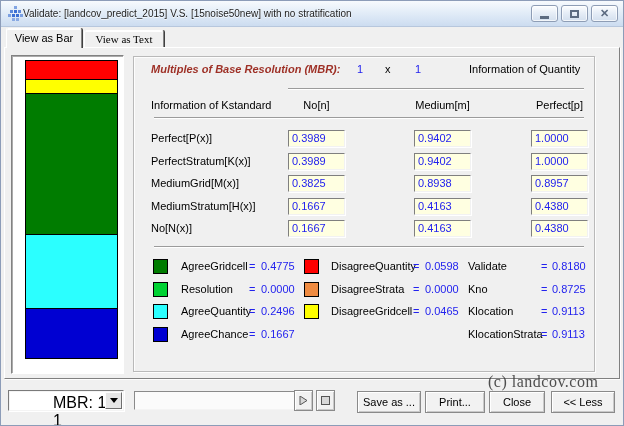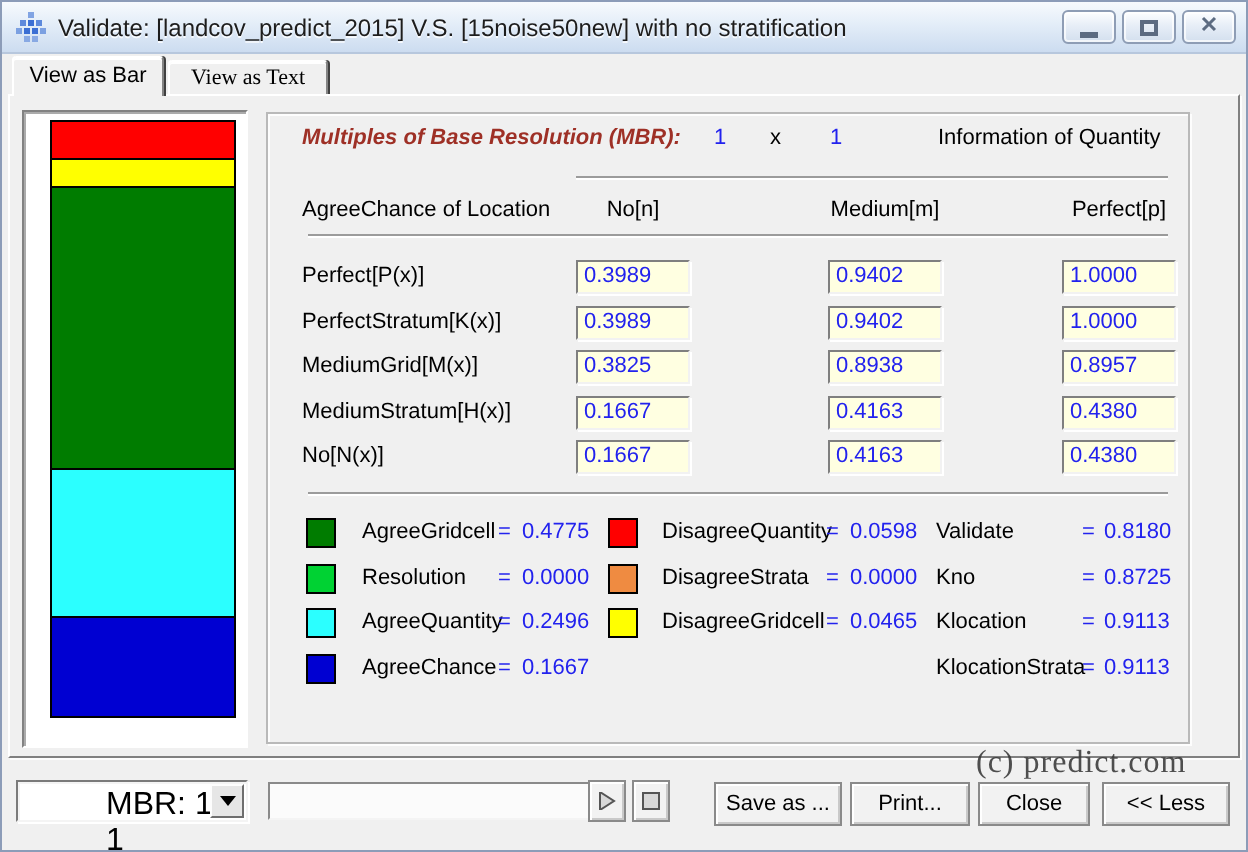--- a/index.html
+++ b/index.html
@@ -9,21 +9,21 @@
     font-family:"Liberation Sans",sans-serif;font-size:11px;color:#000;
     border:1px solid #8C9CB8;overflow:hidden;
   }
   
   .titlebar{
     position:absolute;left:0;top:0;width:100%;height:26px;
     background:linear-gradient(#F7FAFD,#E3EDF8 45%,#CCDCF0);
     border-bottom:1px solid #B7C7DD;display:flex;align-items:center;
   }
   .app-icon{margin-left:7px;width:15px;height:15px;flex:0 0 auto;}
-  .title-text{margin-left:6px;color:#1d1d1d;font-size:12px;white-space:nowrap;text-shadow:0 1px 0 rgba(255,255,255,.8);}
+  .title-text{color:#1d1d1d;font-size:10px;white-space:nowrap;text-shadow:0 1px 0 rgba(255,255,255,.8);}
   .capbtns{position:absolute;right:5px;top:4px;display:flex;gap:3px;}
   .capbtn{
     width:27px;height:17px;border:1px solid #8E9DB5;border-radius:3px;
     background:linear-gradient(#FDFEFF,#E7EEF7 45%,#D3DFEE);
     display:flex;align-items:center;justify-content:center;
     box-shadow:inset 0 0 0 1px rgba(255,255,255,.7);
   }
   .glyph-min{width:9px;height:3px;background:#5C6B81;margin-top:7px;}
   .glyph-max{width:9px;height:8px;border:2px solid #5C6B81;background:transparent;}
   .glyph-close{color:#5C6B81;font-size:11px;font-weight:bold;line-height:1;}
@@ -152,21 +152,21 @@
   <div class="groupbox"></div>
 
   <span class="abs maroon" style="left:150px;top:62px;z-index:5">Multiples of Base Resolution (MBR):</span>
   <span class="abs blue" style="left:356px;top:62px;z-index:5">1</span>
   <span class="abs" style="left:384px;top:62px;z-index:5">x</span>
   <span class="abs blue" style="left:414px;top:62px;z-index:5">1</span>
   <span class="abs" style="left:468px;top:62px;z-index:5">Information of Quantity</span>
 
   <div class="etch" style="left:287px;top:87px;width:296px"></div>
 
-  <span class="abs" style="left:150px;top:98px;z-index:5">AgreeChance of Location</span>
+  <span class="abs" style="left:150px;top:98px;z-index:5">Information of Kstandard</span>
   <span class="colhead" style="left:287px;top:98px">No[n]</span>
   <span class="colhead" style="left:413px;top:98px">Medium[m]</span>
   <span class="colhead" style="left:530px;top:98px">Perfect[p]</span>
 
   <div class="etch" style="left:153px;top:116px;width:430px"></div>
 
   <span class="abs" style="left:150px;top:131px;z-index:5">Perfect[P(x)]</span>
   <div class="valbox" style="left:287px;top:129px">0.3989</div>
   <div class="valbox" style="left:413px;top:129px">0.9402</div>
   <div class="valbox" style="left:530px;top:129px">1.0000</div>
@@ -262,14 +262,14 @@
     <svg width="9" height="9" viewBox="0 0 9 9">
       <rect x="0.5" y="0.5" width="8" height="8" fill="#D8D8D8" stroke="#555" stroke-width="1"></rect>
     </svg>
   </div>
 
   <div class="btn" style="left:356px;top:390px;width:64px">Save as ...</div>
   <div class="btn" style="left:424px;top:390px;width:60px">Print...</div>
   <div class="btn" style="left:488px;top:390px;width:56px">Close</div>
   <div class="btn" style="left:550px;top:390px;width:64px">&lt;&lt; Less</div>
 
-  <div class="watermark">(c) predict.com</div>
+  <div class="watermark">(c) landcov.com</div>
 </div>
 
 </body></html>

